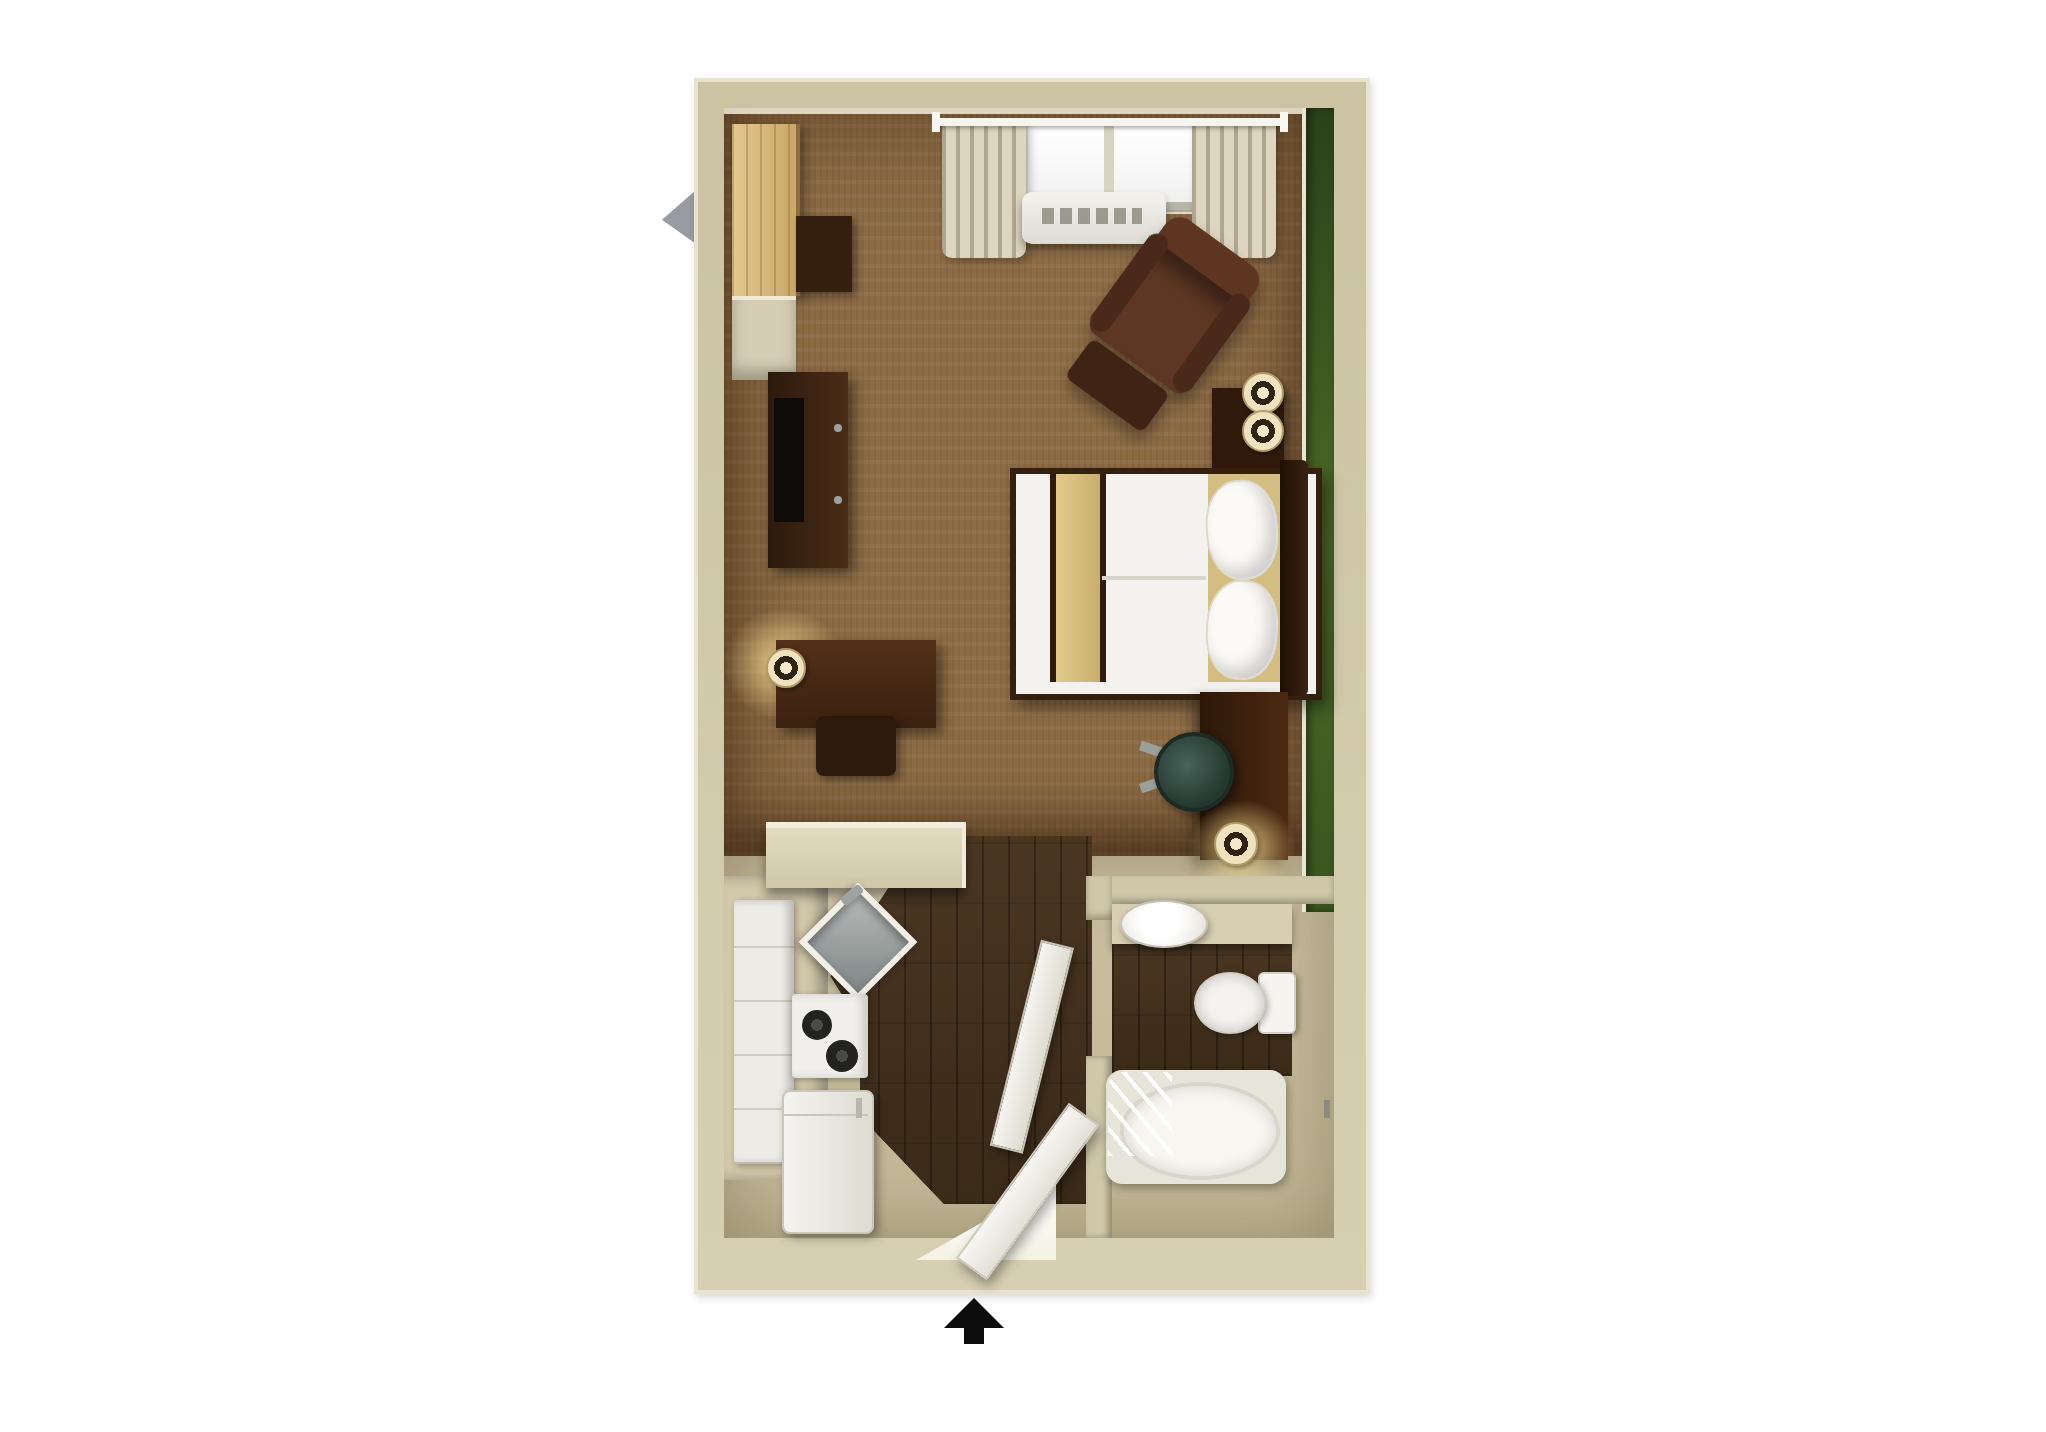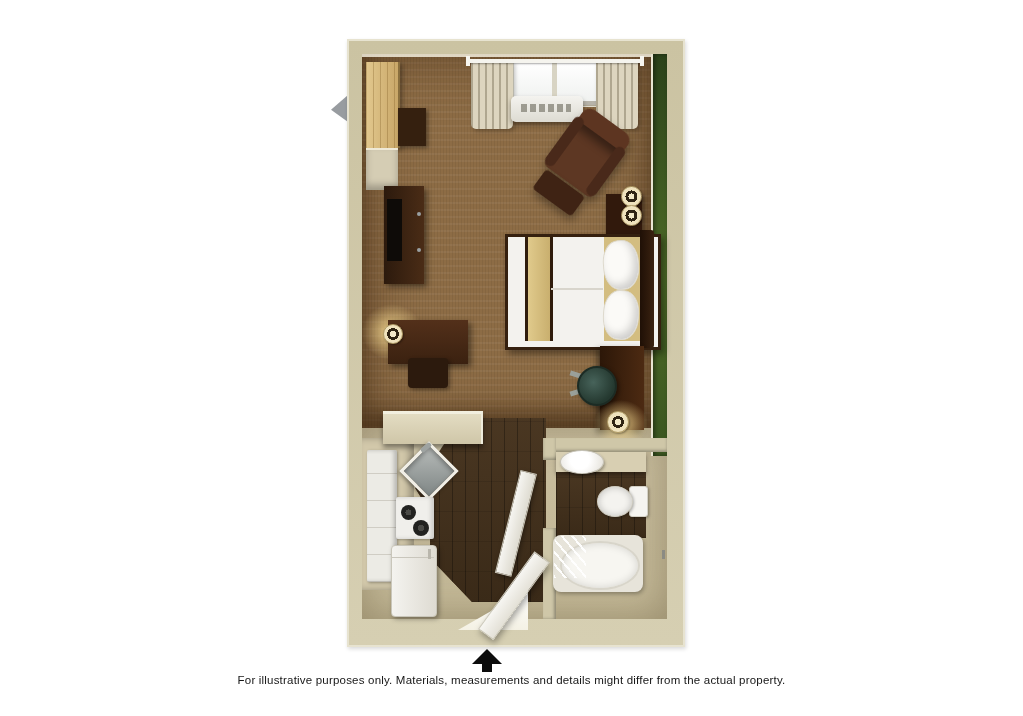--- a/index.html
+++ b/index.html
@@ -125,15 +125,14 @@
 
   <div class="a" style="left:520px;top:474px;width:15px;height:104px;background:linear-gradient(90deg,#f6f5f1,#dedbd0);border:1px solid #c9c6b9;transform:rotate(14deg);transform-origin:top right;box-shadow:2px 2px 5px rgba(0,0,0,.35);"></div>
   <div class="a" style="left:458px;top:590px;width:70px;height:40px;background:linear-gradient(180deg,#ffffff,#f4f1e4);clip-path:polygon(0 100%,100% 0,100% 100%);"></div>
   <div class="a" style="left:478px;top:533px;width:17px;height:94px;background:linear-gradient(90deg,#f7f6f2,#e3e0d6);border:1px solid #ccc9bc;transform:rotate(36deg);transform-origin:bottom left;box-shadow:3px 2px 6px rgba(0,0,0,.35);"></div>
 
   <div class="a" style="left:472px;top:649px;width:30px;height:24px;">
     <div class="a" style="left:0;top:0;width:0;height:0;border-left:15px solid transparent;border-right:15px solid transparent;border-bottom:15px solid #0c0c0c;"></div>
     <div class="a" style="left:10px;top:14px;width:10px;height:9px;background:#0c0c0c;"></div>
   </div>
 
-  <div class="a caption" style="left:0;top:674px;">For illustrative purposes only.  Materials, measurements and details might differ from the actual property.</div>
 
 </div>
 
 </body></html>

